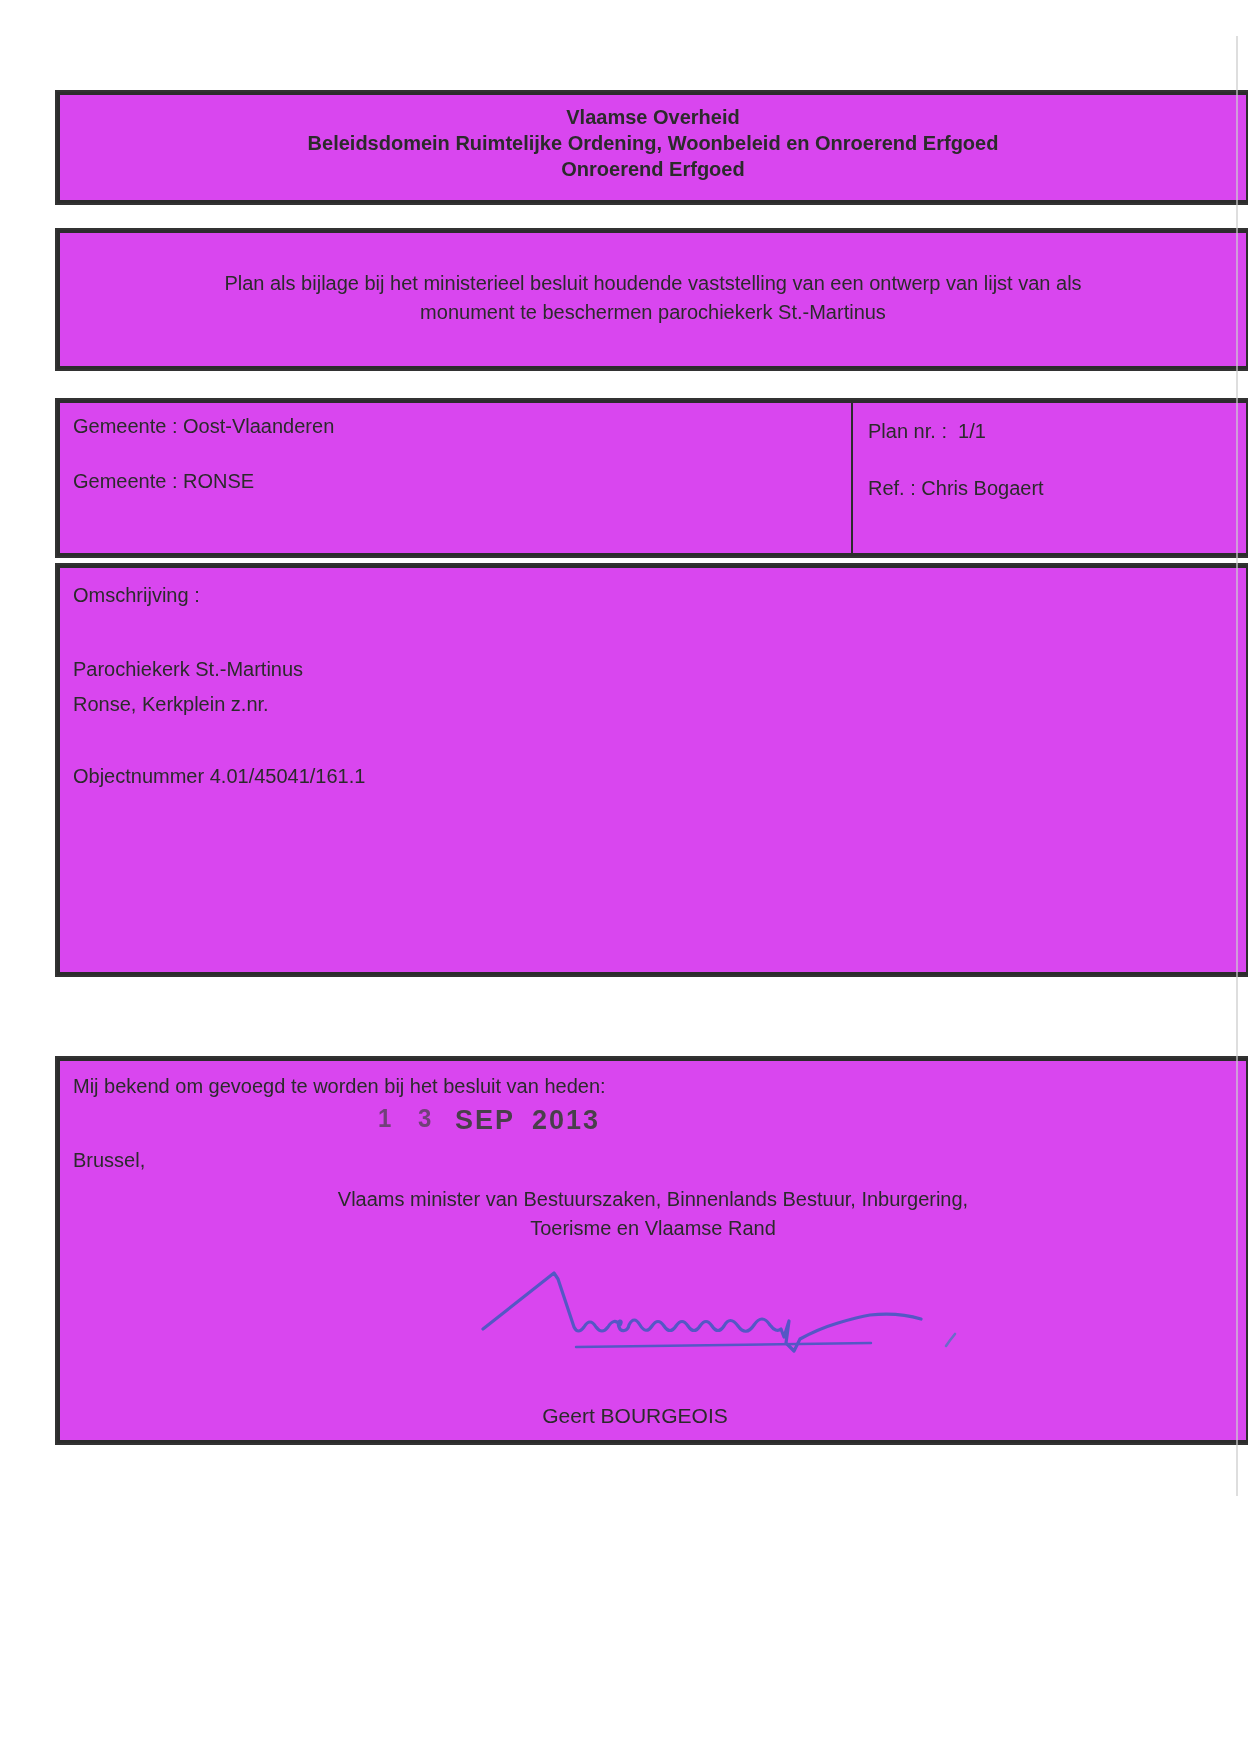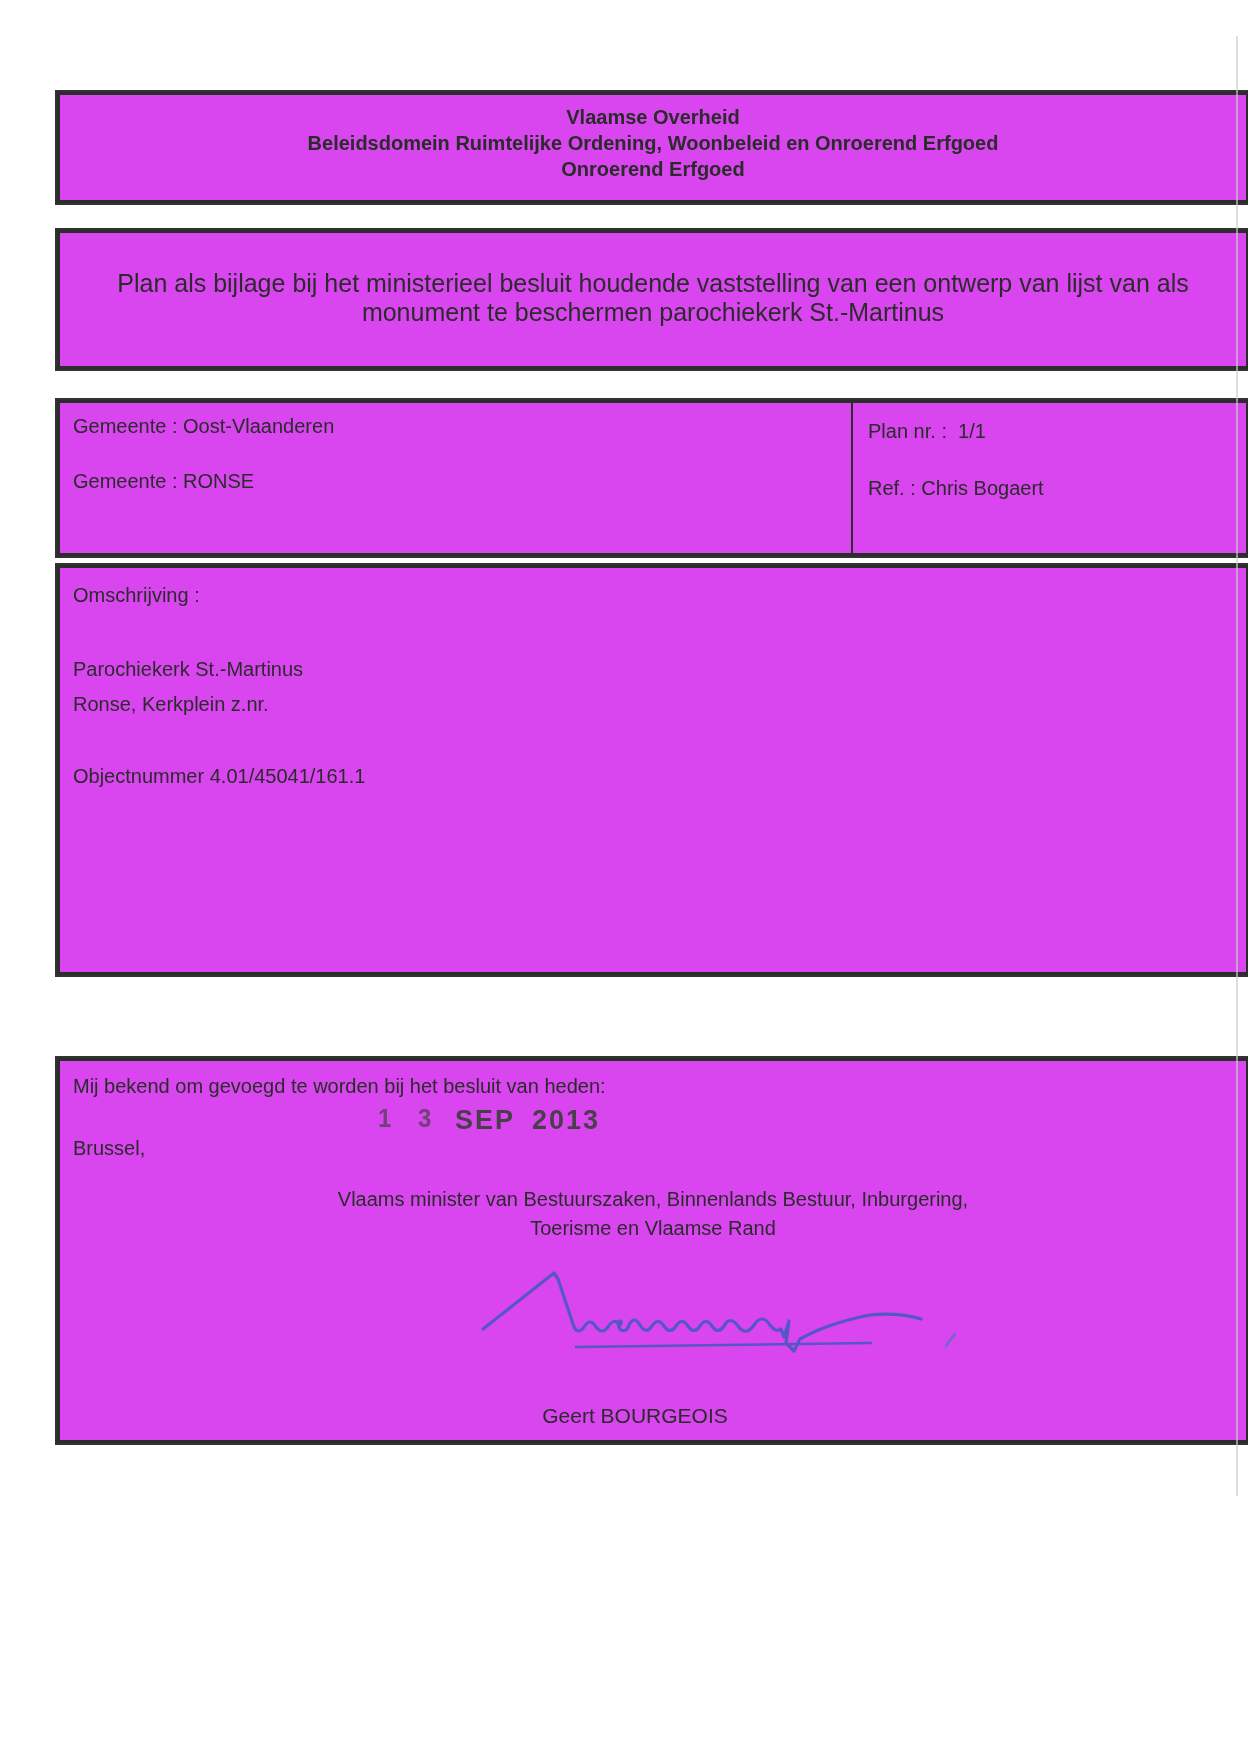--- a/index.html
+++ b/index.html
@@ -25,21 +25,21 @@
     box-sizing:border-box;
   }
   .txt{font-size:20px;line-height:23px;}
   
   #box-header{top:90px;height:115px;}
   #box-header .dbox-inner{padding-top:9px;}
   .hdr-line{font-size:20px;font-weight:bold;line-height:26px;text-align:center;}
   
   #box-title{top:228px;height:143px;}
   #box-title .dbox-inner{padding-top:36px;}
-  .title-line{font-size:25px;line-height:29px;text-align:center;}
+  .title-line{font-size:20px;line-height:29px;text-align:center;}
   
   #box-info{top:398px;height:160px;}
   .cell-left{position:absolute;left:0;top:0;bottom:0;width:793px;border-right:2px solid #2c2c2c;box-sizing:border-box;padding:12px 0 0 13px;}
   .cell-right{position:absolute;left:795px;right:0;top:0;bottom:0;padding:17px 0 0 13px;}
   .row-a{margin-bottom:32px;white-space:pre-wrap;}
   .row-b{margin-bottom:34px;white-space:pre-wrap;}
   
   #box-desc{top:563px;height:414px;}
   #box-desc .dbox-inner{padding:16px 0 0 13px;}
   #desc-object{margin-top:51px;}
@@ -49,21 +49,21 @@
   #box-sign{top:1056px;height:389px;}
   #statement{position:absolute;left:13px;top:14px;}
   #date-stamp{
     position:absolute;left:318px;top:44px;
     font-size:27px;font-weight:600;color:#3f3f3f;
     letter-spacing:2px;word-spacing:8px;
     transform:scaleY(1.04);
     opacity:.93;
   }
   #date-stamp .day{opacity:.72;letter-spacing:6px;font-size:24px;vertical-align:2px;}
-  #place{position:absolute;left:13px;top:76px;}
+  #place{position:absolute;left:13px;top:88px;}
   #minister{position:absolute;left:0;top:124px;width:100%;text-align:center;}
   #minister .m-line{font-size:20px;line-height:29px;}
   #signature-svg{position:absolute;left:418px;top:204px;}
   #signer{position:absolute;left:0;top:343px;width:100%;text-align:center;font-size:21px;transform:translateX(-18px);}
   
   #scan-edge{position:absolute;left:1236px;top:36px;width:2px;height:1460px;background:#cccccc;opacity:.65;}
 </style>
 </head>
 <body>
 

